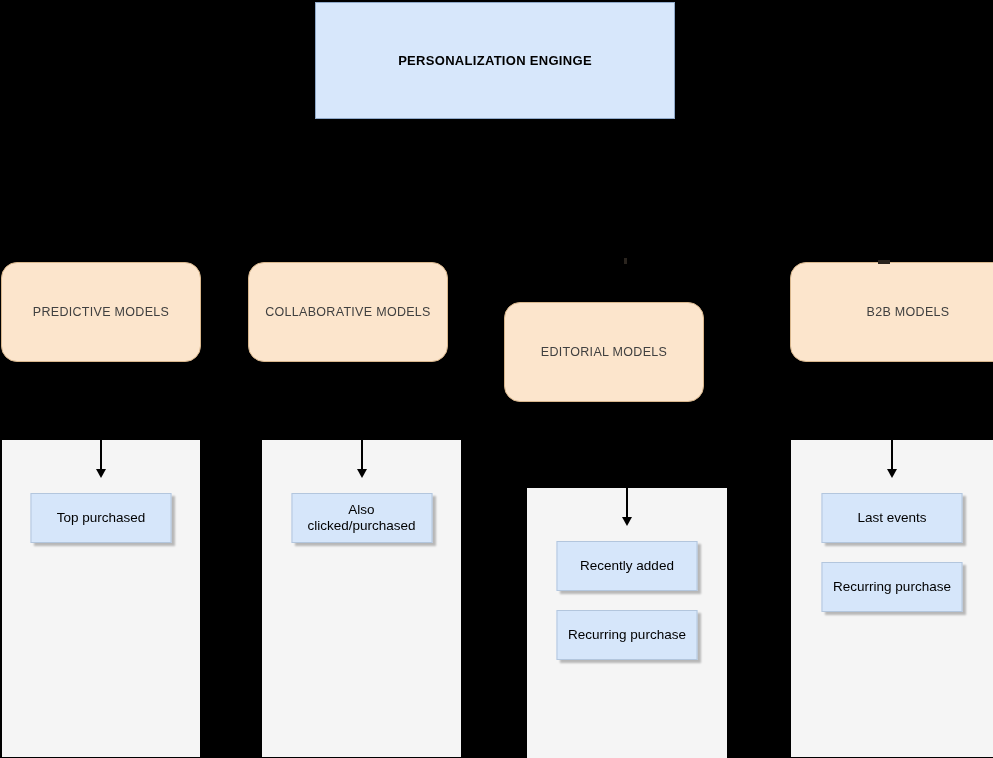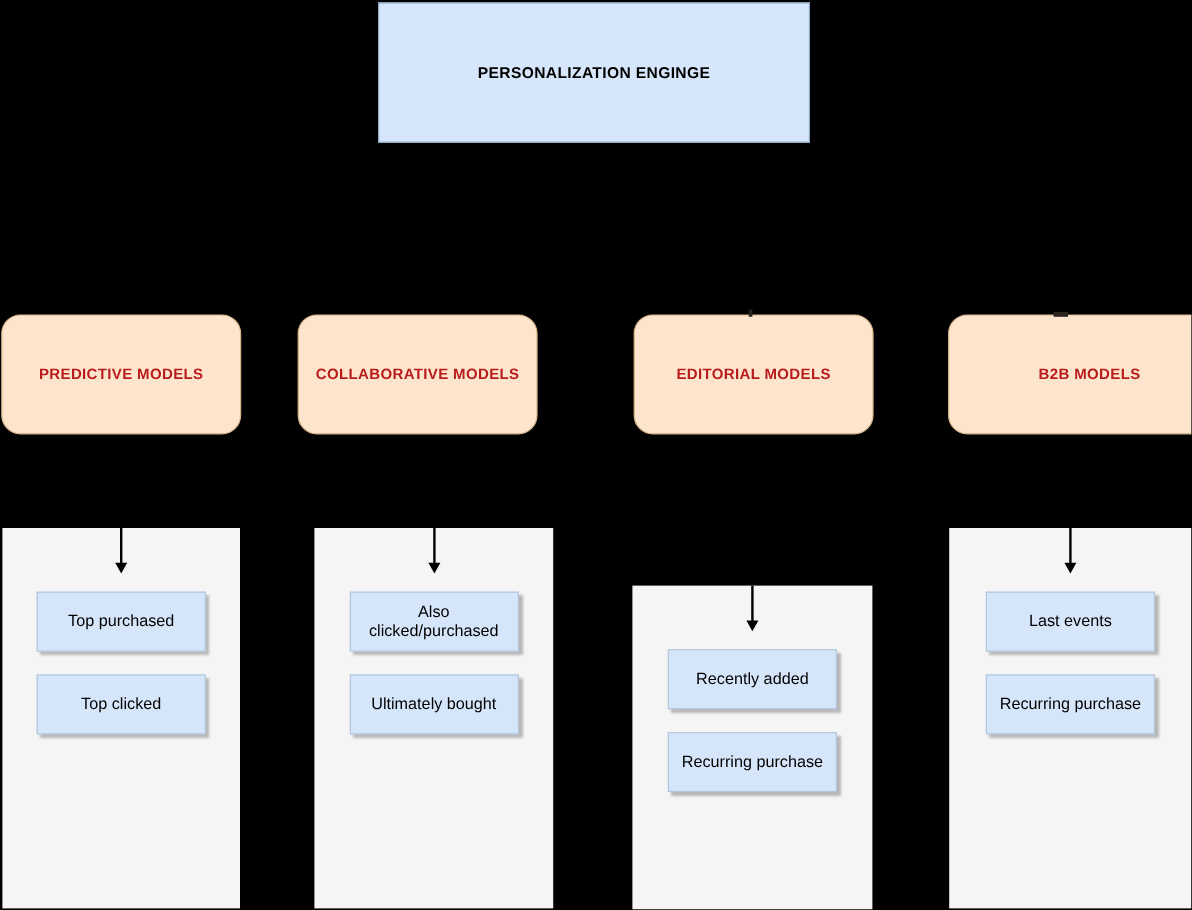--- a/index.html
+++ b/index.html
@@ -15,24 +15,24 @@
   .root-box {
     left:315px; top:2px; width:360px; height:117px;
     background:#d7e7fb; border:1px solid #8fa9c9;
   }
   .root-box .lbl { font-weight:bold; font-size:13px; letter-spacing:.3px; color:#000; }
   
   .category {
     top:262px; height:100px; width:200px;
     background:#fce5cc; border:1px solid #d8b68c; border-radius:16px;
   }
-  .category .lbl { font-weight:bold; font-size:12.5px; letter-spacing:.3px; color:#b91c1c; padding:0 8px; }
+  .category .lbl { font-weight:normal; font-size:12.5px; letter-spacing:.3px; color:#404040; padding:0 8px; }
   #cat0 { left:1px; }
   #cat1 { left:248px; }
-  #cat2 { left:528px; }
+  #cat2 { left:504px;margin-top:40px; }
   #cat3 { left:790px; width:236px; }
   
   .panel {
     position:absolute; top:440px; height:317px; background:#f5f5f5; box-sizing:border-box;
   }
   #panel0 { left:2px;   width:198px; }
   #panel1 { left:262px; width:199px; }
   #panel2 { left:527px; width:200px;margin-top:48px; }
   #panel3 { left:791px; width:202px;padding-left:21px; }
   
@@ -86,36 +86,30 @@
   <div class="stub" id="stub-b2b"></div>
 
   <div class="panel" id="panel0">
     <div class="arrow">
       <div class="arrow-line"></div>
       <div class="arrow-head"></div>
     </div>
     <div class="child row1">
       <span class="lbl">Top purchased</span>
     </div>
-    <div class="child row2">
-      <span class="lbl">Top clicked</span>
-    </div>
   </div>
 
   <div class="panel" id="panel1">
     <div class="arrow">
       <div class="arrow-line"></div>
       <div class="arrow-head"></div>
     </div>
     <div class="child row1">
       <span class="lbl">Also
 clicked/purchased</span>
-    </div>
-    <div class="child row2">
-      <span class="lbl">Ultimately bought</span>
     </div>
   </div>
 
   <div class="panel" id="panel2">
     <div class="arrow">
       <div class="arrow-line"></div>
       <div class="arrow-head"></div>
     </div>
     <div class="child row1">
       <span class="lbl">Recently added</span>

